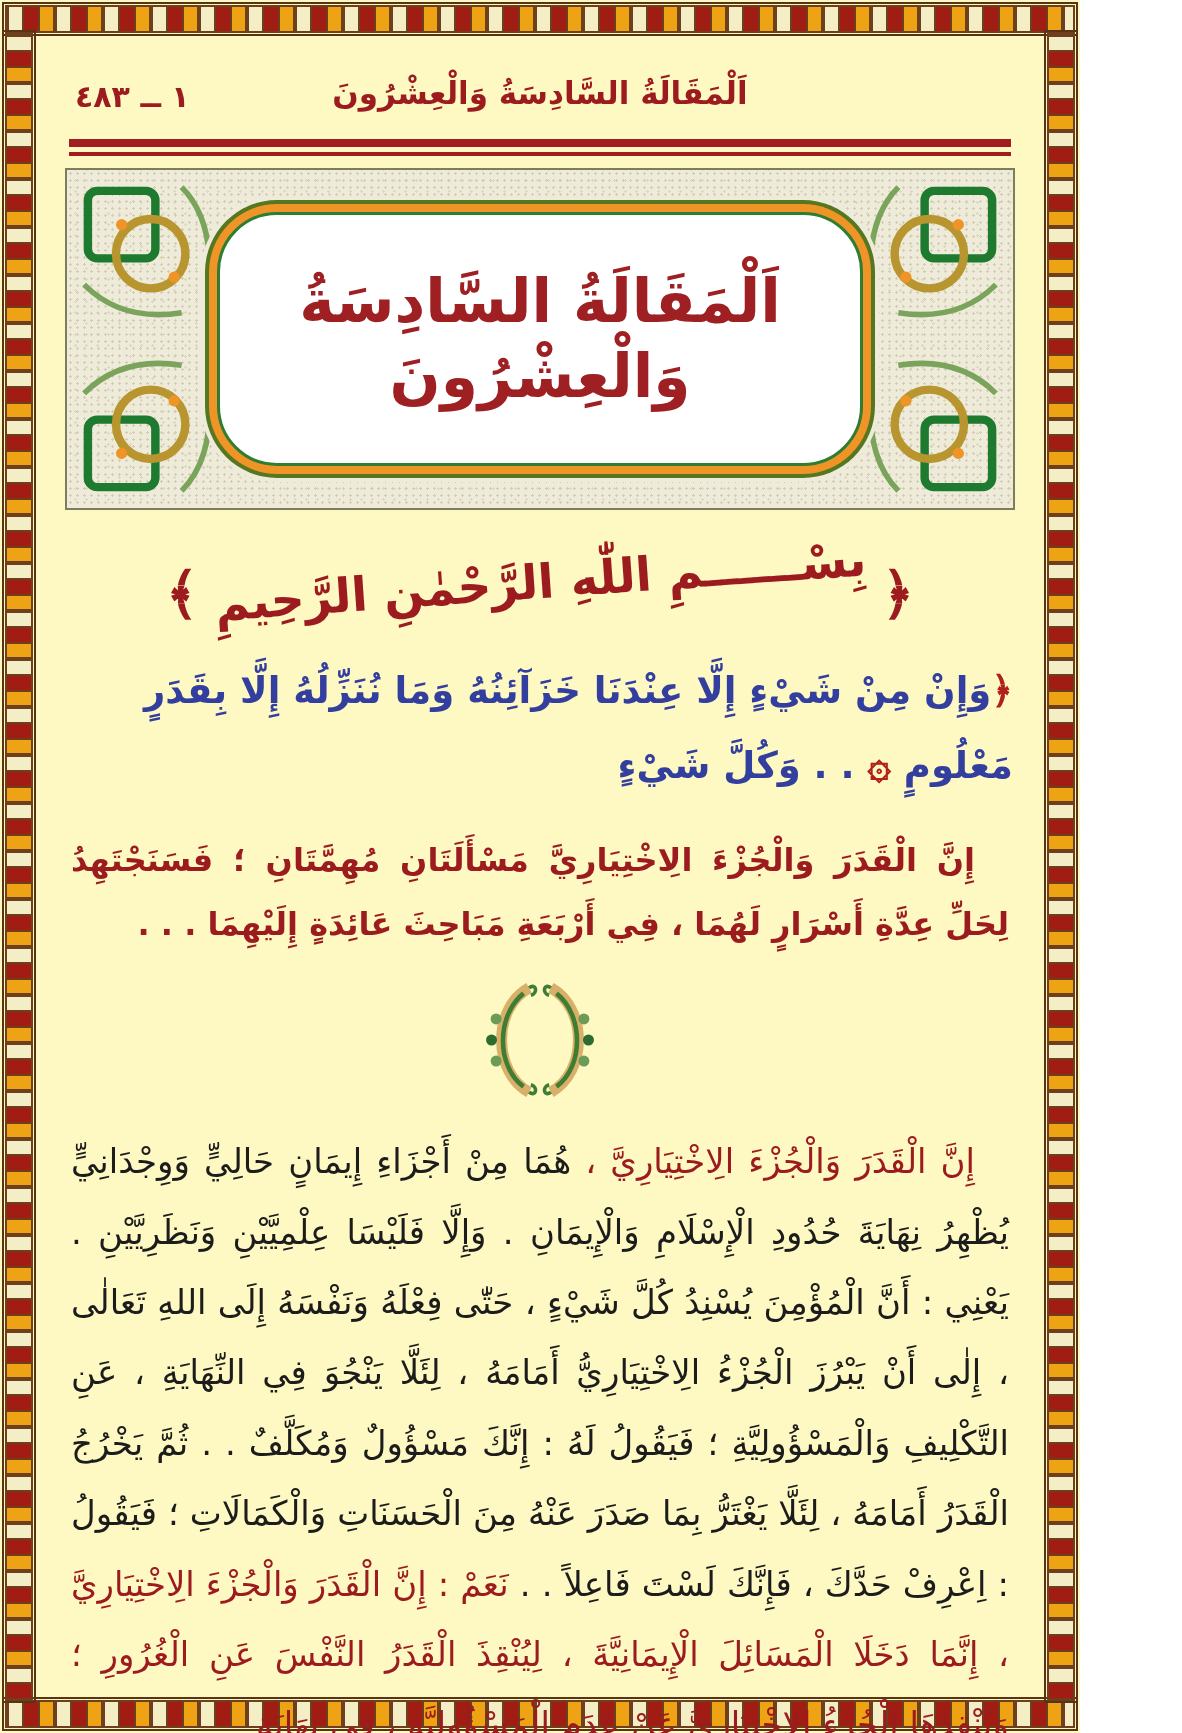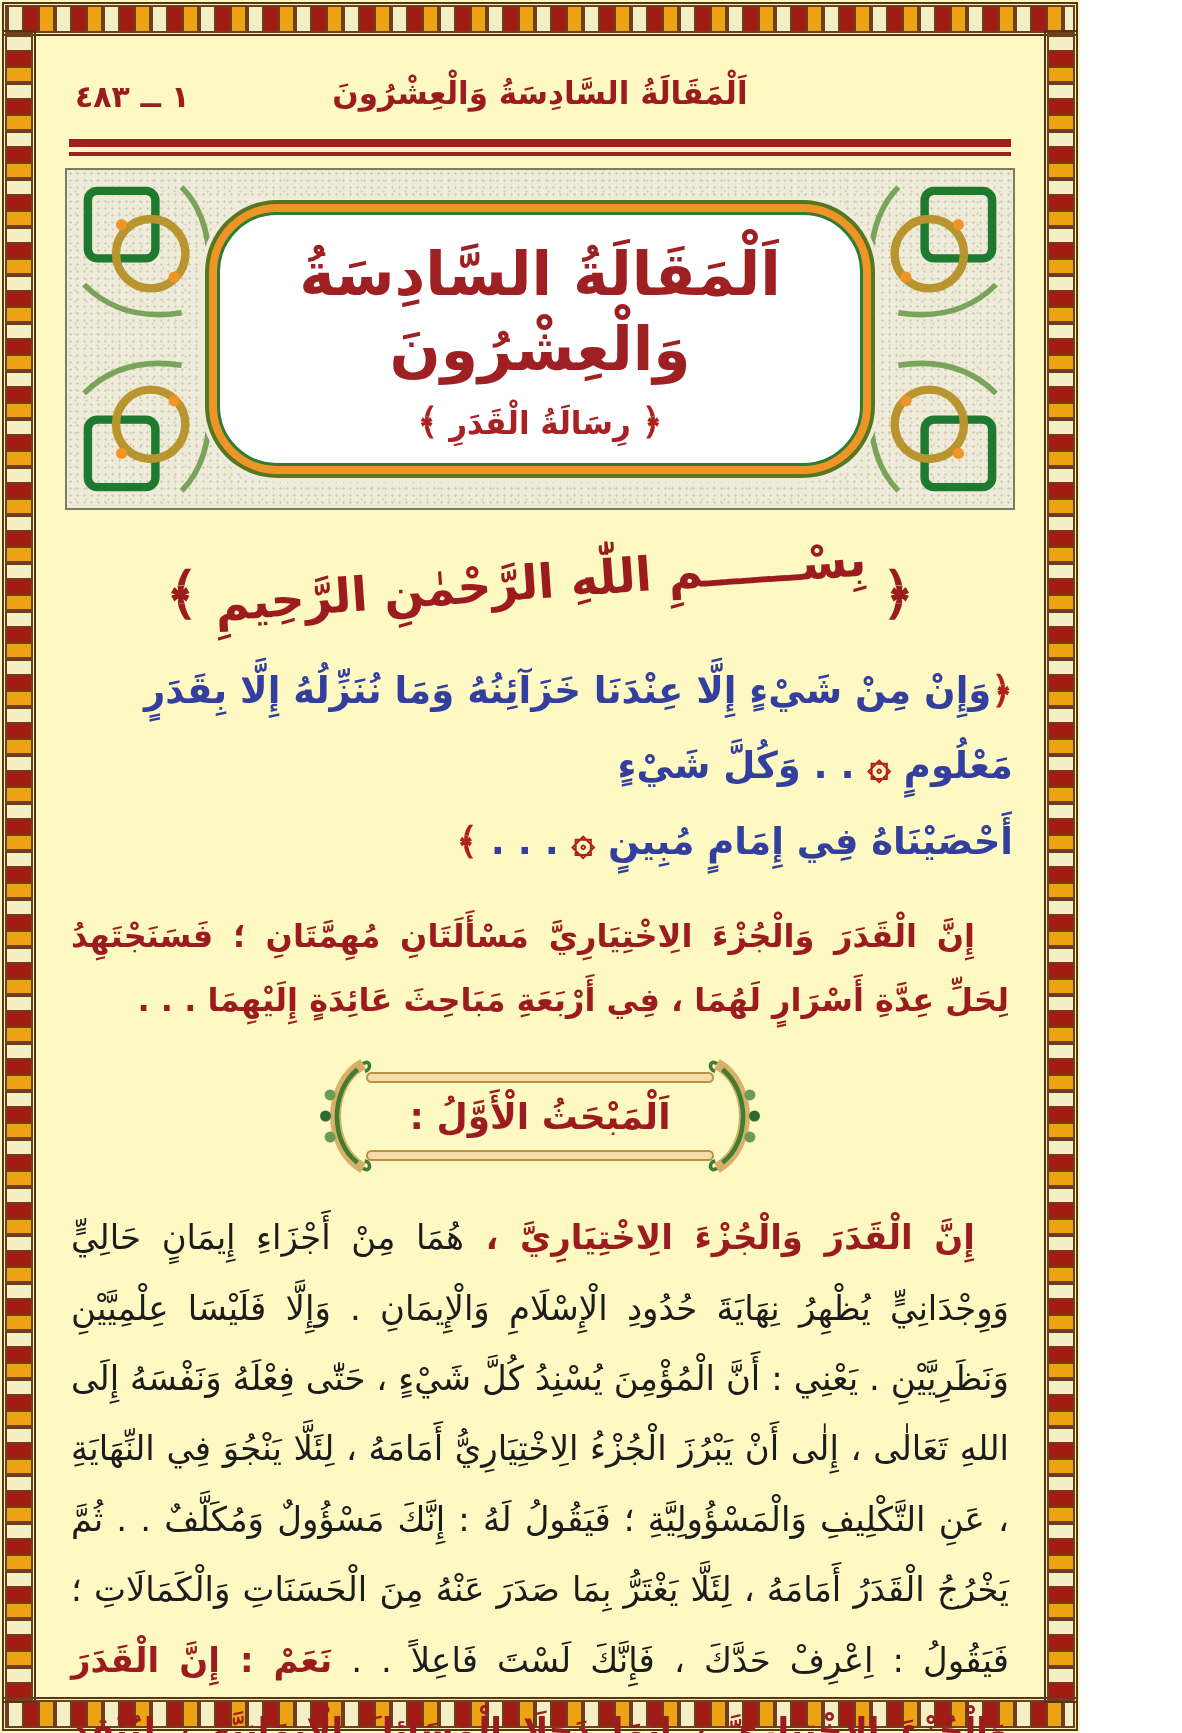--- a/index.html
+++ b/index.html
@@ -84,21 +84,21 @@
   .ribbon::before{top:2px;} .ribbon::after{bottom:2px;}
   .section-title{margin:0;font-size:36px;font-weight:bold;color:#9b1b1e;white-space:nowrap;}
   .vine{width:64px;height:128px;flex:0 0 auto;}
   .vine-right{transform:scaleX(-1);}
 
   
   .body-par{
     margin:22px 4px 0 4px;direction:rtl;text-align:justify;
     font-size:34px;line-height:2.07;color:#1c1c1c;text-indent:34px;
   }
-  .body-par .red{color:#9b1b1e;font-weight:bold;}
+  .body-par .red{color:#9b1b1e;font-weight:normal;}
   .body-par .black{color:#1c1c1c;}
 </style>
 </head>
 <body>
 
 <div class="page">
 
   <div class="chain chain-top"></div>
   <div class="chain chain-bottom"></div>
   <div class="chain chain-left"></div>
@@ -150,58 +150,47 @@
           <rect x="48" y="48" width="74" height="74" rx="37" stroke="#b8952f" stroke-width="9"></rect>
           <path d="M14 118 Q54 158 118 148" stroke="#7aa35b" stroke-width="6"></path>
           <path d="M118 14 Q150 46 148 110" stroke="#7aa35b" stroke-width="6"></path>
           <circle cx="54" cy="54" r="6" fill="#ef9426"></circle>
           <circle cx="110" cy="110" r="6" fill="#ef9426"></circle>
         </g>
       </svg>
 
       <div class="panel">
         <h1 class="chapter-title" dir="rtl">اَلْمَقَالَةُ السَّادِسَةُ وَالْعِشْرُونَ</h1>
-        <div class="subtitle" dir="rtl">
-          <span class="orn">﴿</span>
-          <span>رِسَالَةُ الْقَدَرِ</span>
-          <span class="orn">﴾</span>
-        </div>
       </div>
     </section>
 
     <div class="basmala" dir="rtl">
       <span class="orn">﴿</span>
       <span class="bas-text">بِسْــــــمِ اللّٰهِ الرَّحْمٰنِ الرَّحِيمِ</span>
       <span class="orn">﴾</span>
     </div>
 
     <div class="verse" dir="rtl">
       <div class="v-line">
         <span class="red">﴿</span><span class="blue">وَإِنْ مِنْ شَيْءٍ إِلَّا عِنْدَنَا خَزَآئِنُهُ وَمَا نُنَزِّلُهُ إِلَّا بِقَدَرٍ مَعْلُومٍ </span><span class="red ros">۞</span><span class="blue"> . . وَكُلَّ شَيْءٍ</span>
-      </div>
-      <div class="v-line">
-        <span class="blue">أَحْصَيْنَاهُ فِي إِمَامٍ مُبِينٍ </span><span class="red ros">۞</span><span class="blue"> . . . </span><span class="red">﴾</span>
       </div>
     </div>
 
     <p class="intro">إِنَّ الْقَدَرَ وَالْجُزْءَ الِاخْتِيَارِيَّ مَسْأَلَتَانِ مُهِمَّتَانِ ؛ فَسَنَجْتَهِدُ لِحَلِّ عِدَّةِ أَسْرَارٍ لَهُمَا ، فِي أَرْبَعَةِ مَبَاحِثَ عَائِدَةٍ إِلَيْهِمَا . . .</p>
 
     <div class="cartouche">
       <svg class="vine" viewBox="0 0 70 130" aria-hidden="true">
         <path d="M58 8 C18 30 18 100 58 122" stroke="#d9b06a" stroke-width="12" fill="none"></path>
         <path d="M52 14 C22 38 22 94 52 116" stroke="#3f7d33" stroke-width="5" fill="none"></path>
         <path d="M58 8 C66 2 68 14 60 16" stroke="#3f7d33" stroke-width="4" fill="none"></path>
         <path d="M58 122 C66 128 68 116 60 114" stroke="#3f7d33" stroke-width="4" fill="none"></path>
         <circle cx="22" cy="42" r="6" fill="#6c9a57"></circle>
         <circle cx="17" cy="65" r="6" fill="#2e6b2e"></circle>
         <circle cx="22" cy="88" r="6" fill="#6c9a57"></circle>
       </svg>
-      <div class="ribbon">
-        <h3 class="section-title" dir="rtl">اَلْمَبْحَثُ الْأَوَّلُ :</h3>
-      </div>
       <svg class="vine vine-right" viewBox="0 0 70 130" aria-hidden="true">
         <path d="M58 8 C18 30 18 100 58 122" stroke="#d9b06a" stroke-width="12" fill="none"></path>
         <path d="M52 14 C22 38 22 94 52 116" stroke="#3f7d33" stroke-width="5" fill="none"></path>
         <path d="M58 8 C66 2 68 14 60 16" stroke="#3f7d33" stroke-width="4" fill="none"></path>
         <path d="M58 122 C66 128 68 116 60 114" stroke="#3f7d33" stroke-width="4" fill="none"></path>
         <circle cx="22" cy="42" r="6" fill="#6c9a57"></circle>
         <circle cx="17" cy="65" r="6" fill="#2e6b2e"></circle>
         <circle cx="22" cy="88" r="6" fill="#6c9a57"></circle>
       </svg>
     </div>

